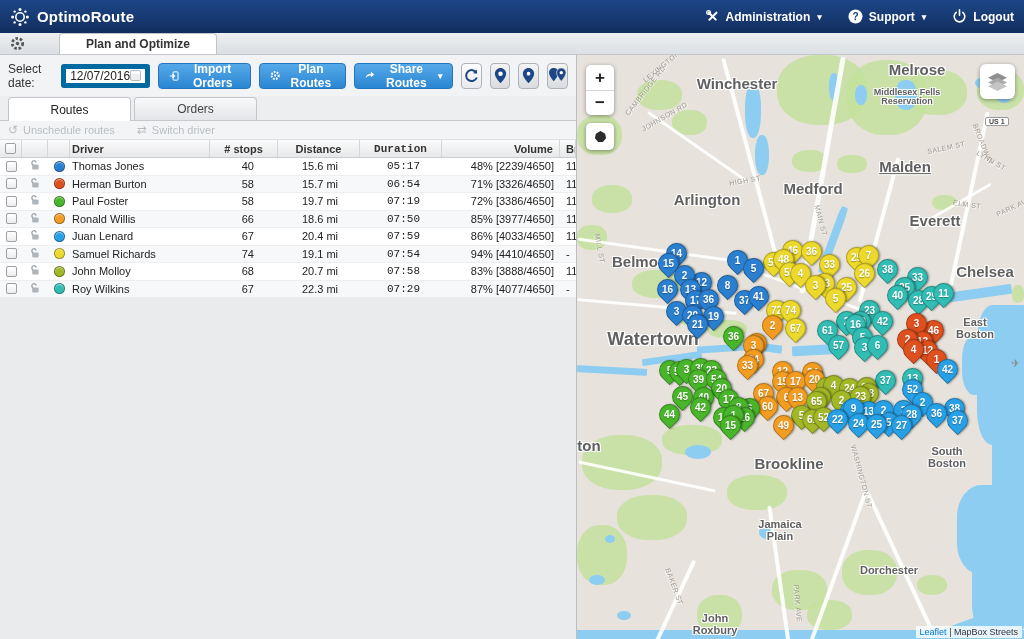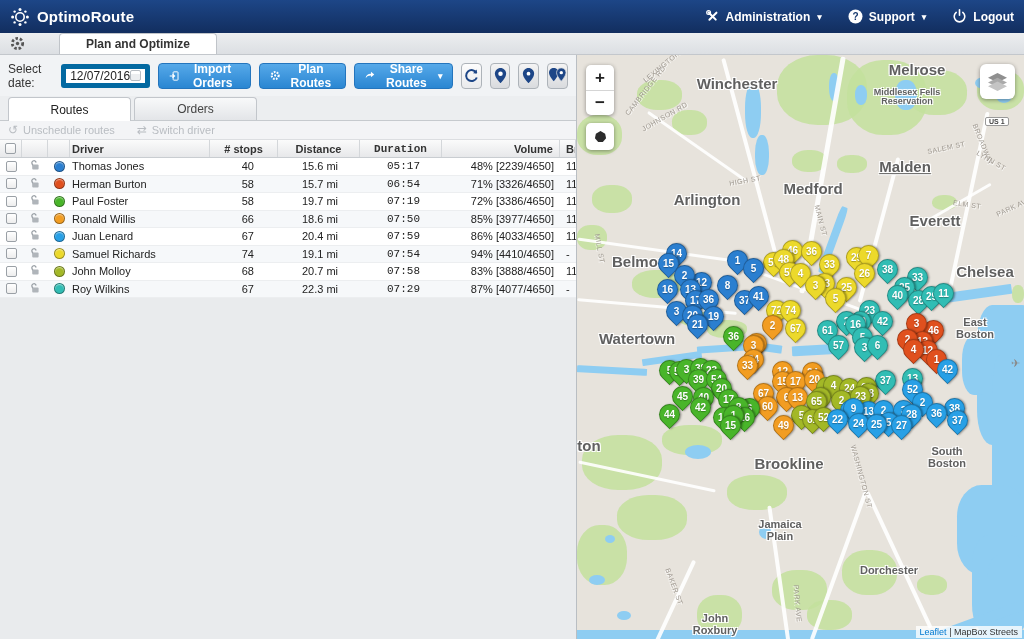--- a/index.html
+++ b/index.html
@@ -499,21 +499,21 @@
           <div class="map-label" style="left: 330px; top: 42px; font-size: 9px;">Middlesex Fells
 Reservation</div>
           <div class="map-label" style="left: 328px; top: 112px; font-size: 15px; text-decoration: underline;">Malden</div>
           <div class="map-label" style="left: 236px; top: 134px; font-size: 15px;">Medford</div>
           <div class="map-label" style="left: 358px; top: 166px; font-size: 15px;">Everett</div>
           <div class="map-label" style="left: 118px; top: 145px; font-size: 15px; margin-left: 12px;">Arlington</div>
           <div class="map-label" style="left: 408px; top: 217px; font-size: 15px;">Chelsea</div>
           <div class="map-label" style="left: 398px; top: 274px; font-size: 11px;">East
 Boston</div>
           <div class="map-label" style="left: 65px; top: 207px; font-size: 15px;">Belmont</div>
-          <div class="map-label" style="left: 60px; top: 284px; font-size: 15px;">Watertown</div>
+          <div class="map-label" style="left: 76px; top: 284px; font-size: 18px;">Watertown</div>
           <div class="map-label" style="left: 212px; top: 409px; font-size: 15px;">Brookline</div>
           <div class="map-label" style="left: 12px; top: 391px; font-size: 15px;">ton</div>
           <div class="map-label" style="left: 203px; top: 476px; font-size: 11px;">Jamaica
 Plain</div>
           <div class="map-label" style="left: 312px; top: 516px; font-size: 11px;">Dorchester</div>
           <div class="map-label" style="left: 138px; top: 570px; font-size: 11px;">John
 Roxbury</div>
           <div class="map-label" style="left: 370px; top: 403px; font-size: 11px;">South
 Boston</div>
           <div class="street-label" style="left: 62px; top: 8px; transform: rotate(-40deg);">LEXINGTON</div>

